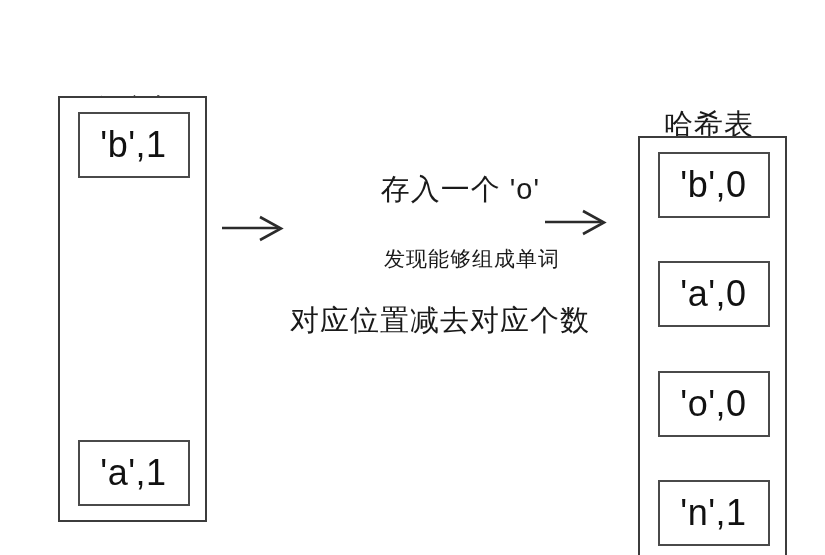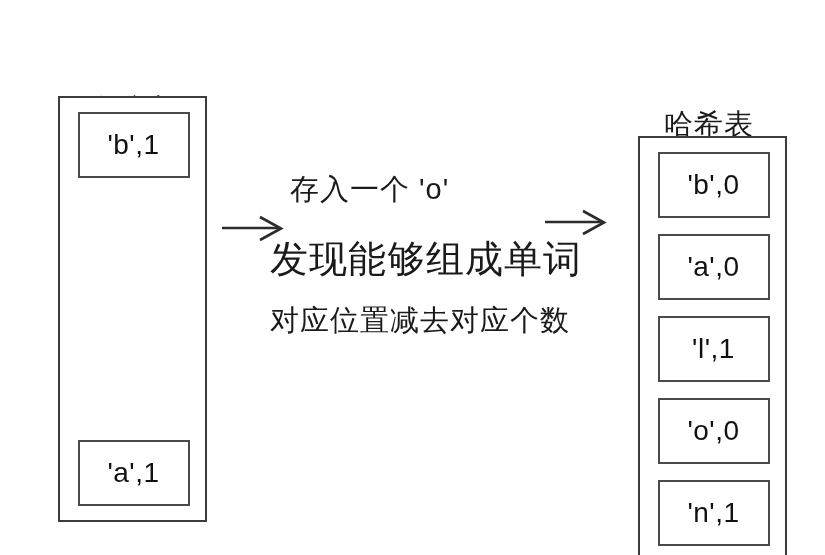--- a/index.html
+++ b/index.html
@@ -50,43 +50,43 @@
   
   .cell {
     box-sizing: border-box;
     width: 112px;
     height: 66px;
     border: 2.5px solid #4a4a4a;
     background: #ffffff;
     display: flex;
     align-items: center;
     justify-content: center;
-    font-size: 28px;
+    font-size: 36px;
     letter-spacing: 0.5px;
     color: #111111;
     margin-left: 2px;
   }
 
   
   .arrow {
     position: absolute;
   }
   #arrow-left  { left: 220px; top: 210px; }
   #arrow-right { left: 543px; top: 204px; }
 
   
   .center-text {
     position: absolute;
-    text-align: left;
+    text-align: right;
     white-space: nowrap;
     color: #1a1a1a;
     letter-spacing: 1px;
   }
   #center-line-1 { left: 290px; top: 172px; width: 250px; font-size: 29px; line-height: 34px; }
-  #center-line-2 { left: 270px; top: 242px; width: 290px; font-size: 38px; line-height: 34px; }
+  #center-line-2 { left: 270px; top: 242px; width: 290px; font-size: 21px; line-height: 34px; }
   #center-line-3 { left: 270px; top: 303px; width: 320px; font-size: 29px; line-height: 34px; }
 
   
   #watermark {
     position: absolute;
     left: 654px;
     top: 528px;
     font-size: 17px;
     letter-spacing: 1px;
     color: #c8c8c8;
@@ -121,19 +121,18 @@
       <line x1="2" y1="18" x2="58" y2="18" stroke="#2b2b2b" stroke-width="2.6"></line>
       <polyline points="40,7 61,18.5 40,30" fill="none" stroke="#2b2b2b" stroke-width="2.6"></polyline>
     </svg>
   </div>
 
   <div class="table-title" id="right-title">哈希表</div>
 
   <div class="hash-table" id="right-table">
     <div class="cell">'b',0</div>
     <div class="cell">'a',0</div>
-    <div class="cell">'l',1</div>
     <div class="cell">'o',0</div>
     <div class="cell">'n',1</div>
   </div>
 
 
 </div>
 
 </body></html>

